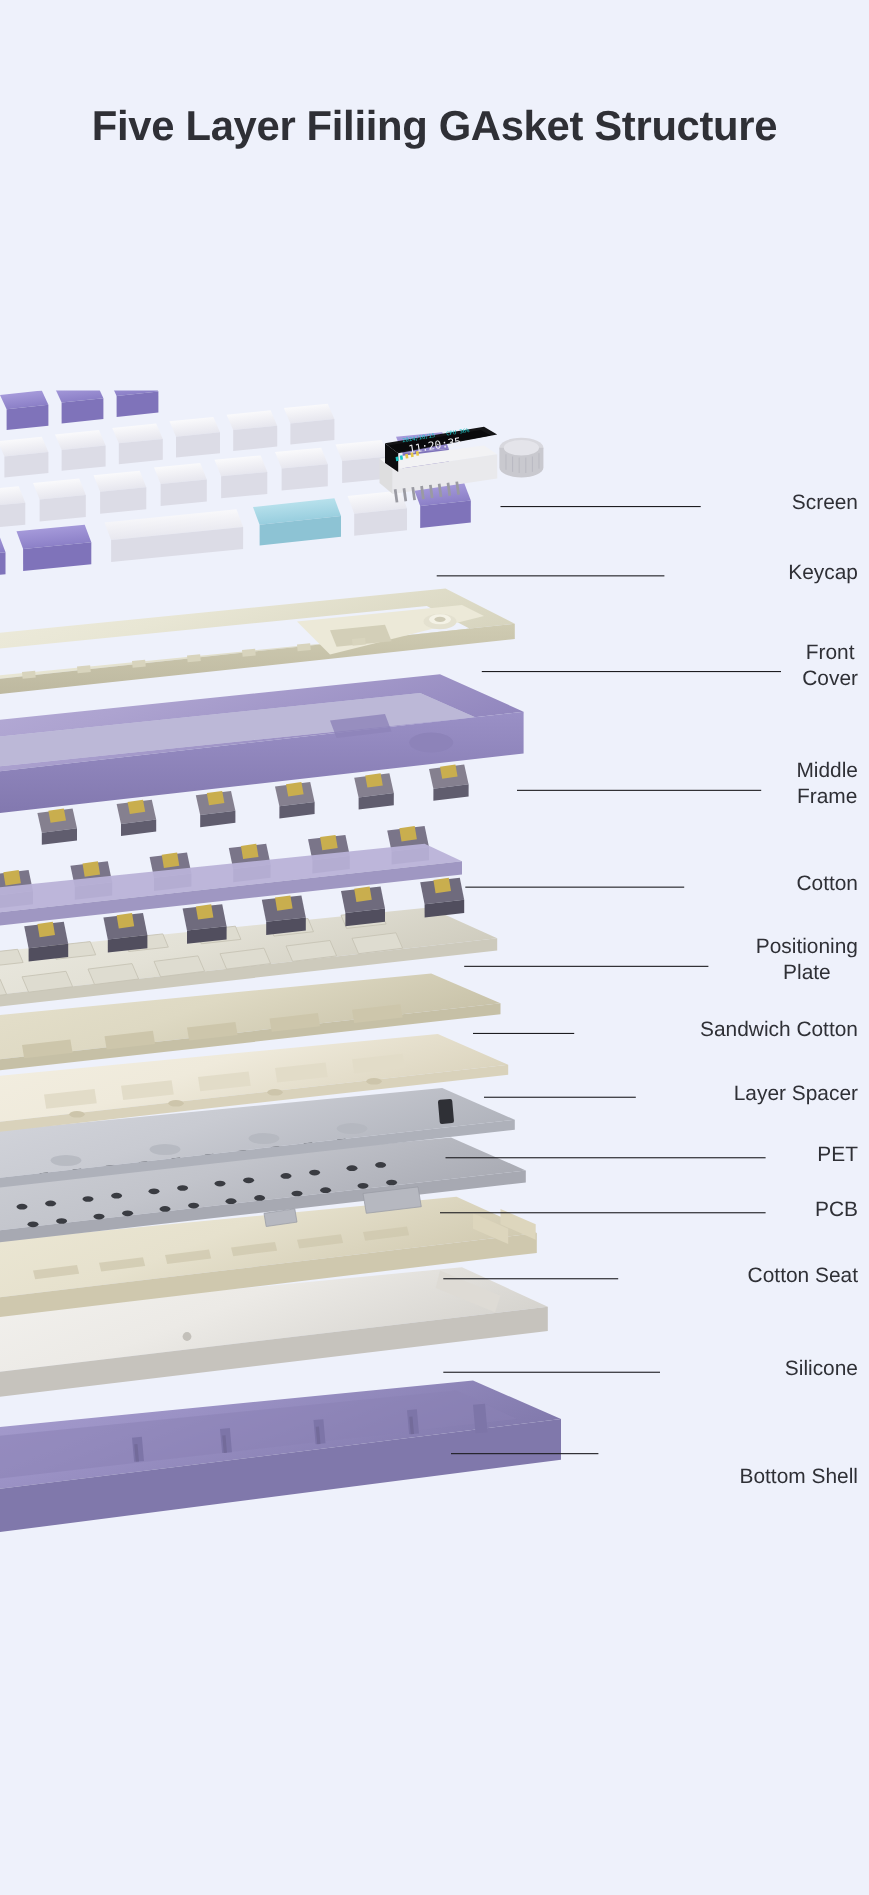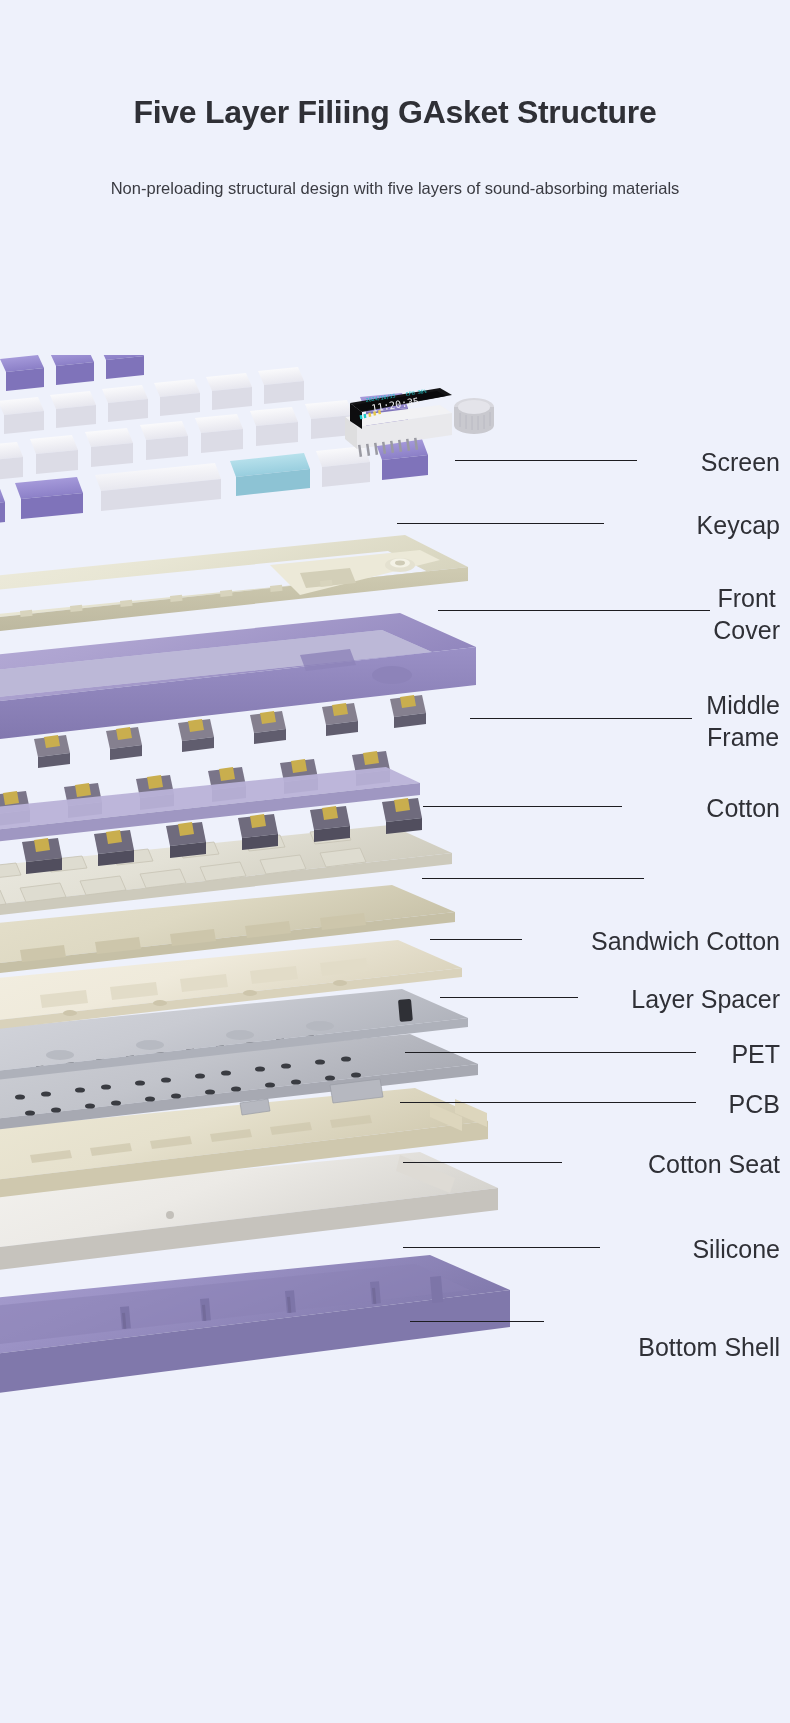--- a/index.html
+++ b/index.html
@@ -25,21 +25,21 @@
   
   .header {
     position: absolute;
     left: 0; top: 0;
     width: 790px;
     text-align: center;
   }
   .page-title {
     margin: 0;
     padding-top: 96px;
-    font-size: 32px;
+    font-size: 38px;
     font-weight: bold;
     color: #2f3036;
     letter-spacing: -0.3px;
     line-height: 1;
   }
   .subtitle {
     margin: 0;
     padding-top: 44px;
     font-size: 16.5px;
     color: #3a3b42;
@@ -63,42 +63,41 @@
     position: absolute;
     left: 0; top: 355px;
     width: 790px;
     height: 1070px;
     pointer-events: none;
   }
   .callout {
     position: absolute;
     right: 10px;
     color: #2f3036;
-    font-size: 25px;
+    font-size: 19px;
     line-height: 1.28;
     text-align: center;
     white-space: pre-line;
     pointer-events: auto;
   }
   .leader {
     position: absolute;
     height: 0;
     border-top: 1.3px solid #1d1d21;
     pointer-events: none;
   }
 </style>
 </head>
 <body>
 
 <div id="page">
 
   <div class="header">
     <h1 class="page-title">Five Layer Filiing GAsket Structure</h1>
     <div class="subtitle">
-      <span class="sub-line">Non-preloading structural design with five layers of sound-absorbing materials</span>
     </div>
   </div>
 
   <div class="stage">
     <svg width="790" height="1070" viewBox="0 0 790 1070" xmlns="http://www.w3.org/2000/svg">
       <defs>
 
         <linearGradient id="gCream" x1="0" y1="0" x2="1" y2="0.4">
           <stop offset="0" stop-color="#f4f2e6"></stop>
           <stop offset="0.55" stop-color="#e8e6d4"></stop>
@@ -727,20 +726,22 @@
 Cover</div>
 
     <div class="leader" style="left:470px; top:363px; width:222px;"></div>
     <div class="callout" style="top:334px;">Middle
 Frame</div>
 
     <div class="leader" style="left:423px; top:451px; width:199px;"></div>
     <div class="callout" style="top:437px;">Cotton</div>
 
     <div class="leader" style="left:422px; top:523px; width:222px;"></div>
+    <div class="callout" style="top:494px;">Positioning
+Plate</div>
 
     <div class="leader" style="left:430px; top:584px; width:92px;"></div>
     <div class="callout" style="top:570px;margin-left:12px;">Sandwich Cotton</div>
 
     <div class="leader" style="left:440px; top:642px; width:138px;"></div>
     <div class="callout" style="top:628px;">Layer Spacer</div>
 
     <div class="leader" style="left:405px; top:697px; width:291px;"></div>
     <div class="callout" style="top:683px;">PET</div>
 

